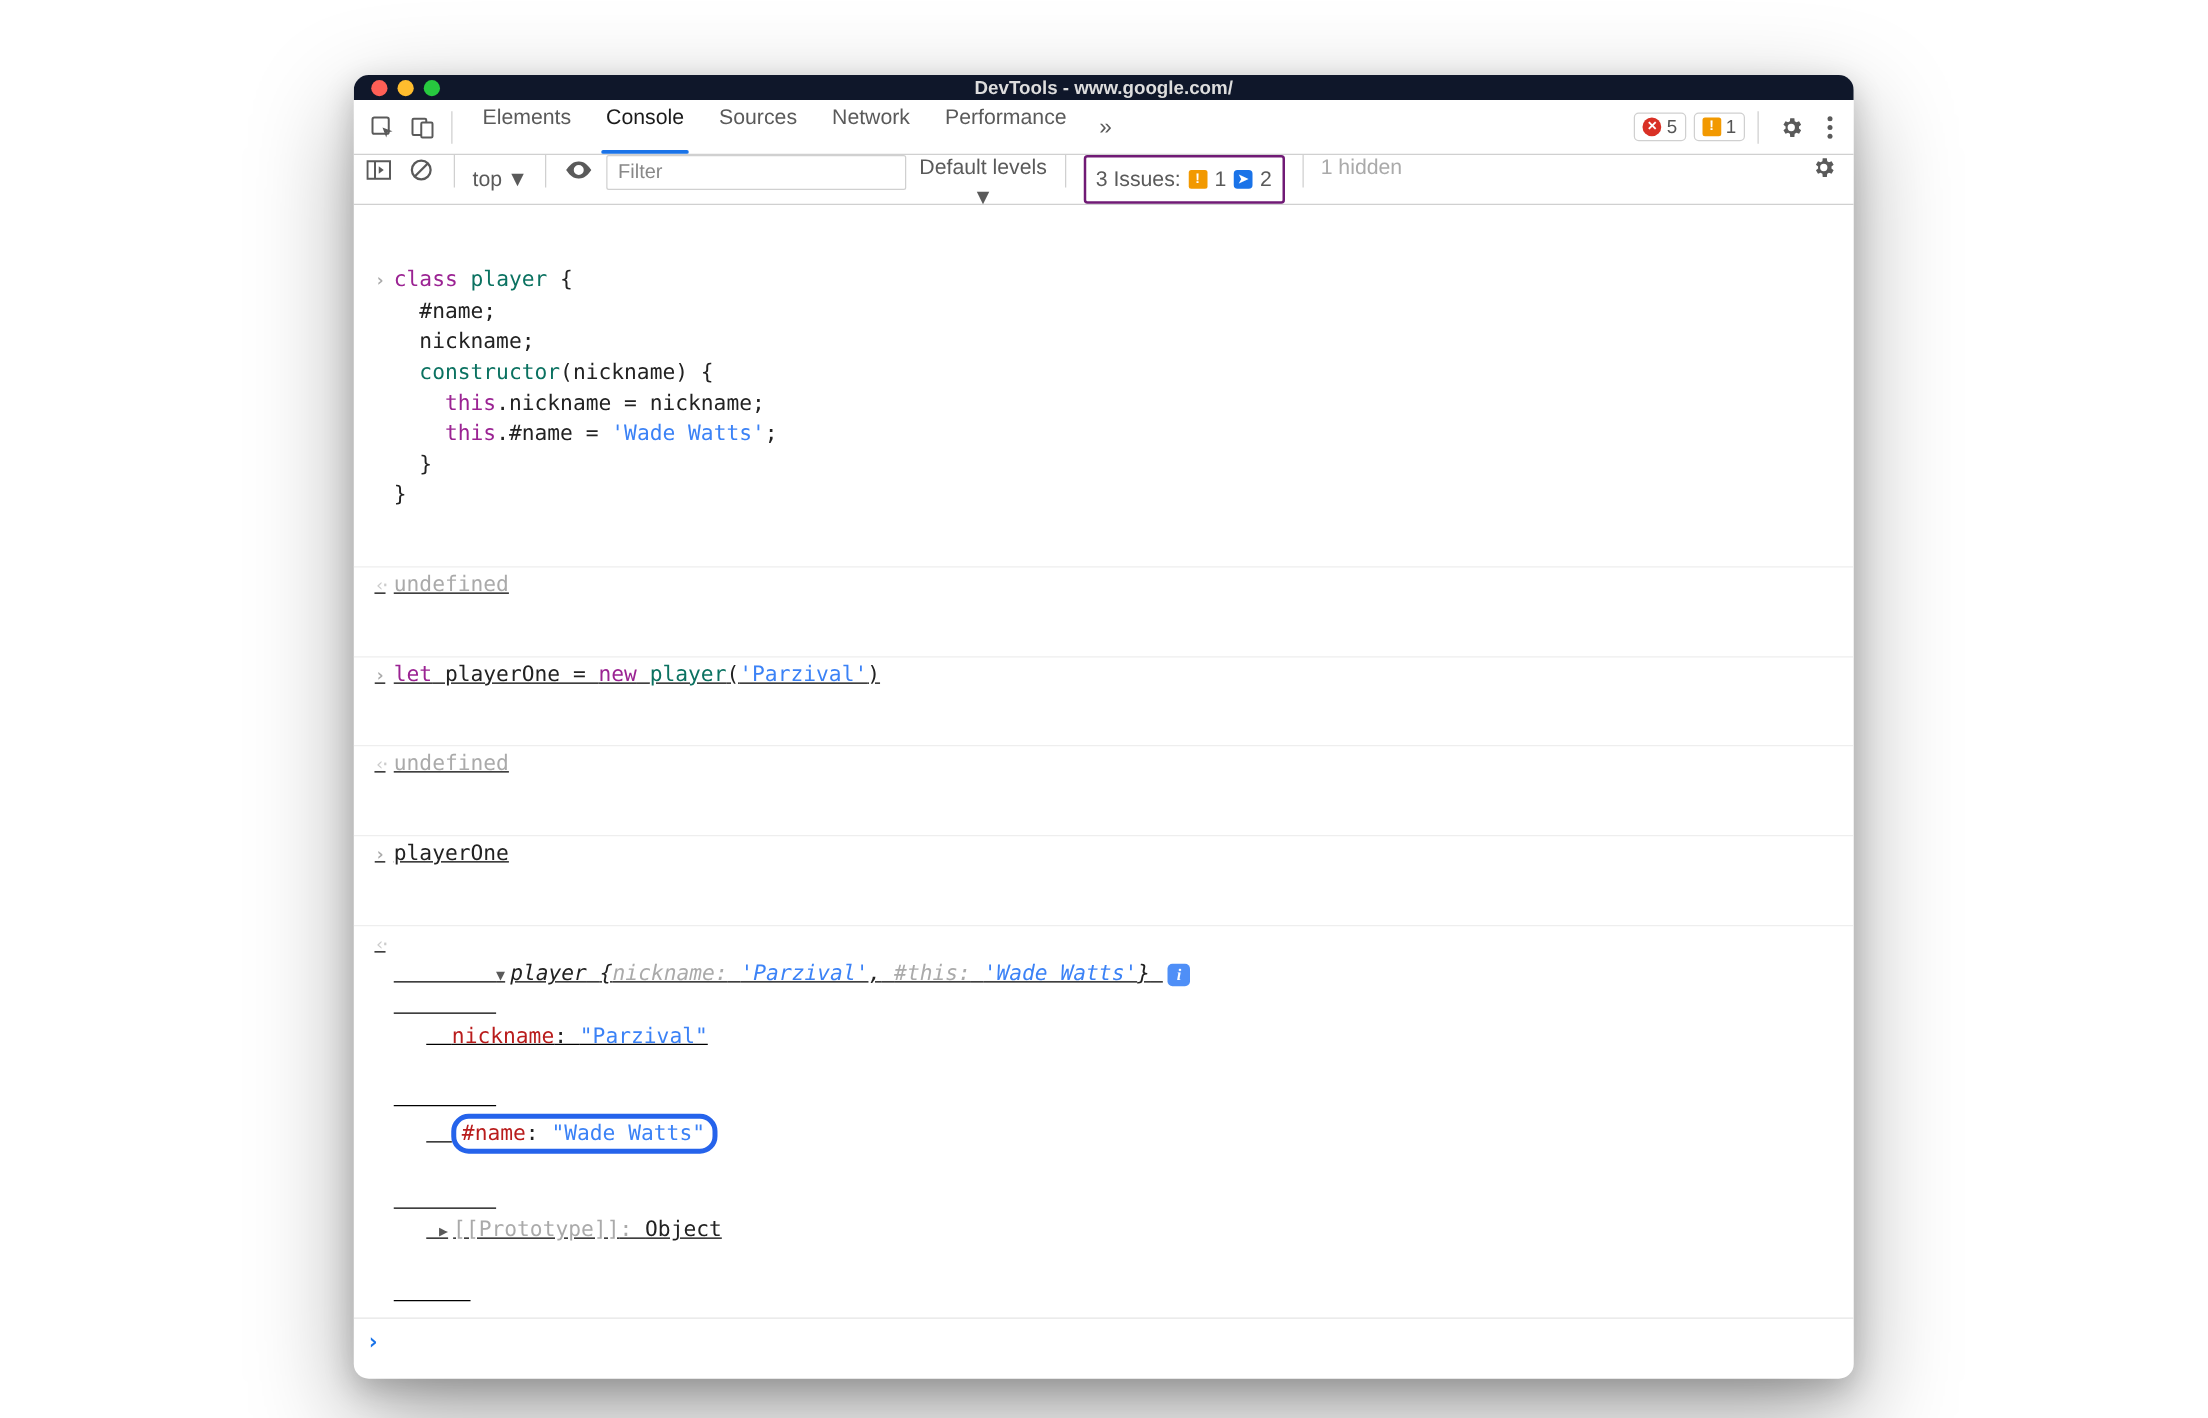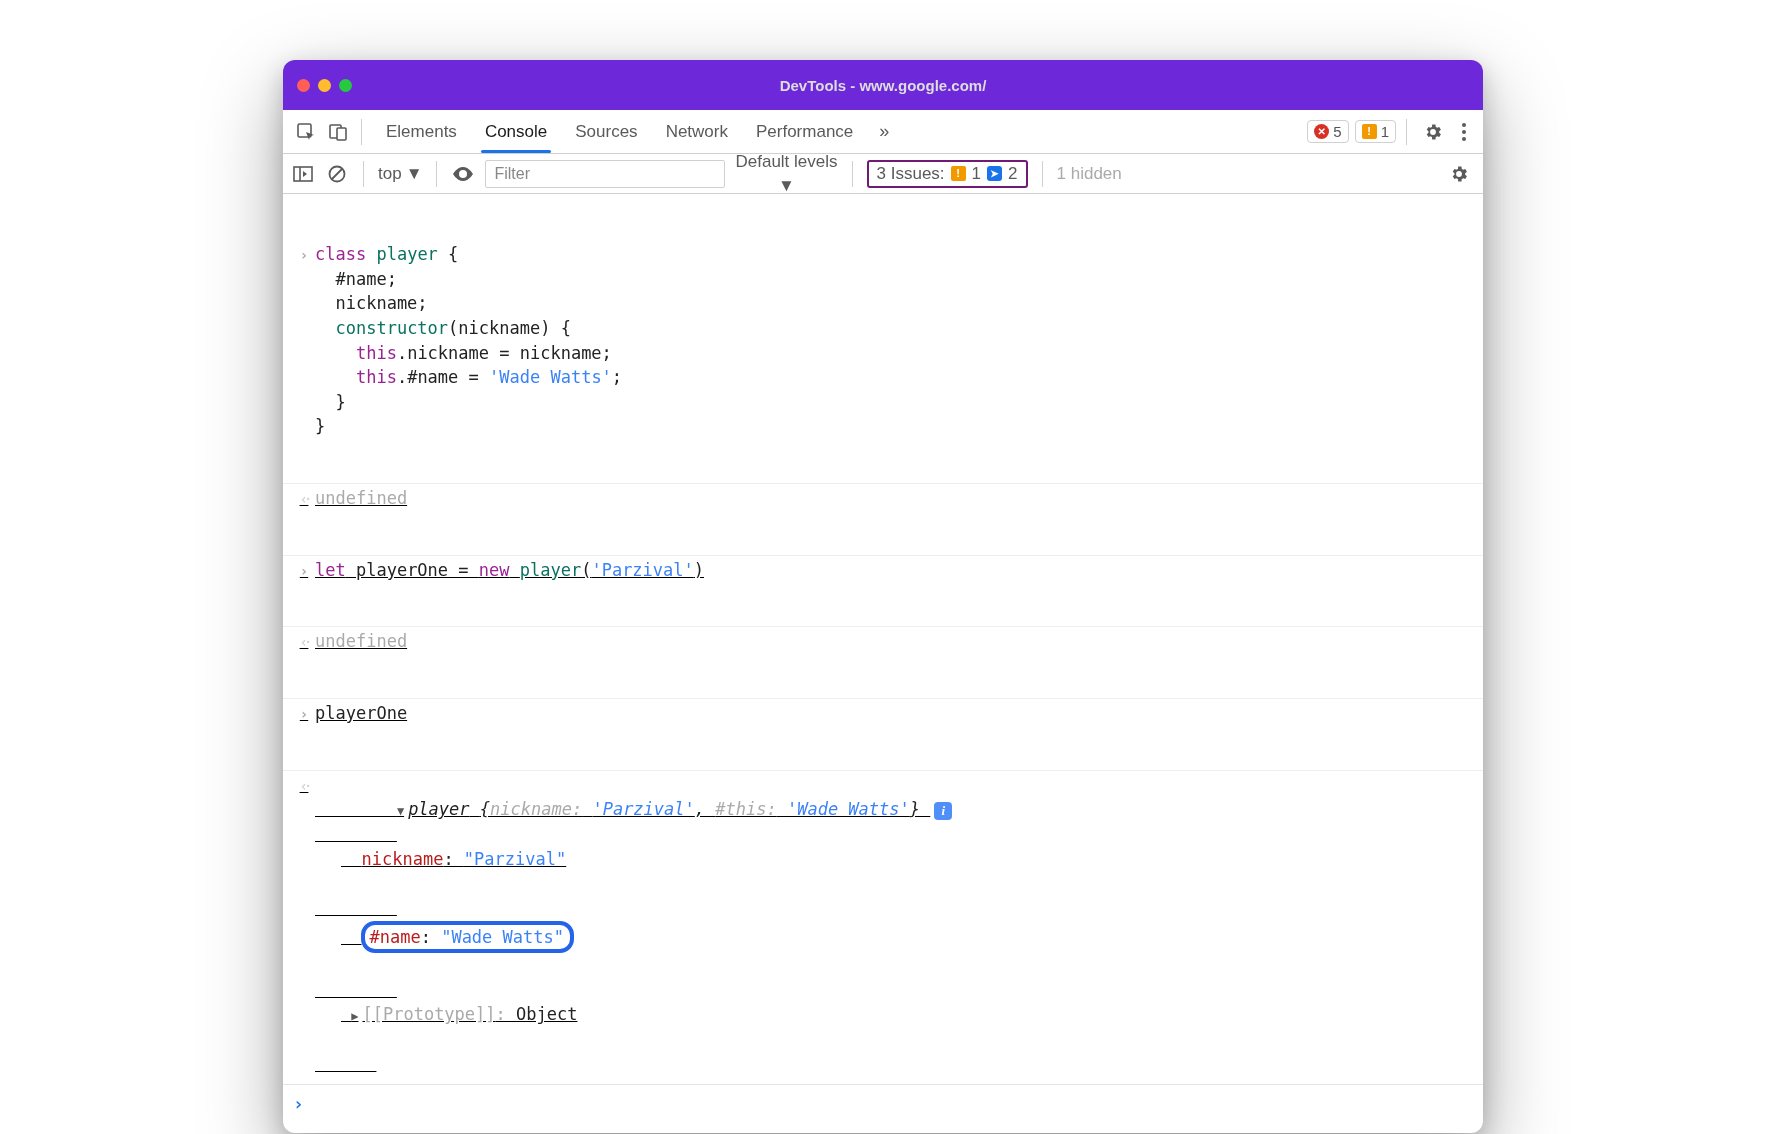--- a/index.html
+++ b/index.html
@@ -13,22 +13,22 @@
   }
   .window {
     width: 1200px;
     border-radius: 12px;
     overflow: hidden;
     background: #fff;
     box-shadow: 0 30px 80px rgba(0,0,0,.35), 0 8px 24px rgba(0,0,0,.2);
   }
   
   .titlebar {
-    height: 50px;
-    background: #6d28d9;
+    height: 20px;
+    background: #0f172a;
     display: flex;
     align-items: center;
     padding: 0 14px;
     position: relative;
   }
   .traffic { display: flex; gap: 8px; }
   .tl { width: 13px; height: 13px; border-radius: 50%; }
   .tl.red { background: #ff5f56; }
   .tl.yellow { background: #ffbd2e; }
   .tl.green { background: #27c93f; }
@@ -43,36 +43,36 @@
     display: flex;
     align-items: center;
     padding: 0 10px;
     gap: 6px;
     font-size: 17px;
     color: #555;
   }
   .tb-icon { width: 26px; height: 26px; display:flex; align-items:center; justify-content:center; color:#5a5a5a;}
   .tb-sep { width:1px; height:26px; background:#d0d0d0; margin:0 4px;}
   .tabs { display:flex; gap:0; align-items:stretch; height:100%;}
-  .tab { padding: 16px 14px; display:flex; align-items:center; color:#5a5a5a; cursor:default; position:relative;}
+  .tab { padding: 4px 14px; display:flex; color:#5a5a5a; cursor:default; position:relative;}
   .tab.active { color:#1a1a1a; }
   .tab.active::after { content:""; position:absolute; bottom:0; left:10px; right:10px; height:3px; background:#1a73e8; border-radius:2px;}
   .morechev { color:#5a5a5a; font-size:18px; padding:0 6px;}
   .spacer { flex:1; }
   .badge { display:flex; align-items:center; gap:4px; padding:2px 6px; border-radius:4px; font-size:15px;}
   .badge-err { background:#fff; border:1px solid #d0d0d0;}
   .badge-warn { background:#fff; border:1px solid #d0d0d0;}
   .dot-err { width:15px;height:15px;border-radius:50%;background:#d93025;display:flex;align-items:center;justify-content:center;color:#fff;font-size:10px;font-weight:bold; line-height:1;}
   .dot-warn { width:15px;height:15px;border-radius:2px;background:#f29900;display:flex;align-items:center;justify-content:center;color:#fff;font-size:11px;font-weight:bold; line-height:1;}
   .gear,.kebab { color:#5a5a5a; padding:0 6px;}
   
   .filterbar {
     height: 40px;
     border-bottom: 1px solid #d0d0d0;
-    display:flex; align-items:center;
+    display:flex; 
     padding: 0 8px;
     gap:10px;
     font-size:17px;
     color:#5a5a5a;
   }
   .fb-icon { width:24px;height:24px;display:flex;align-items:center;justify-content:center;color:#5a5a5a;}
   .context-sel { display:flex;align-items:center;gap:4px;}
   .filter-input { border:1px solid #d0d0d0; height:28px; width:240px; padding:0 8px; font-size:16px; color:#333; border-radius:2px;}
   .filter-input::placeholder{color:#888;}
   .levels { display:flex;align-items:center;gap:4px;flex-direction:column;}

